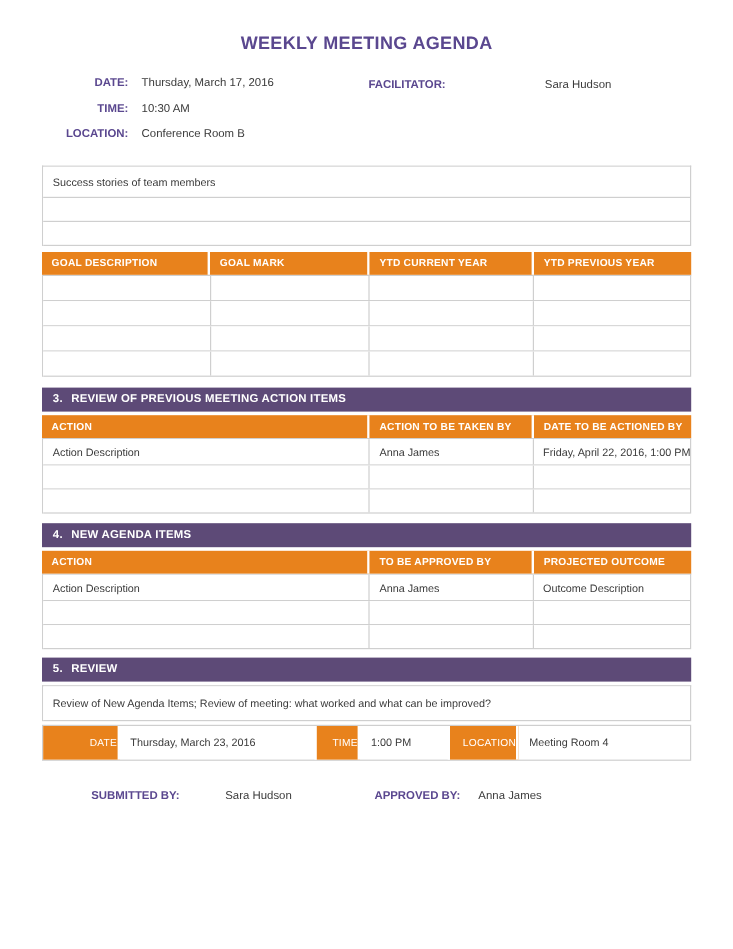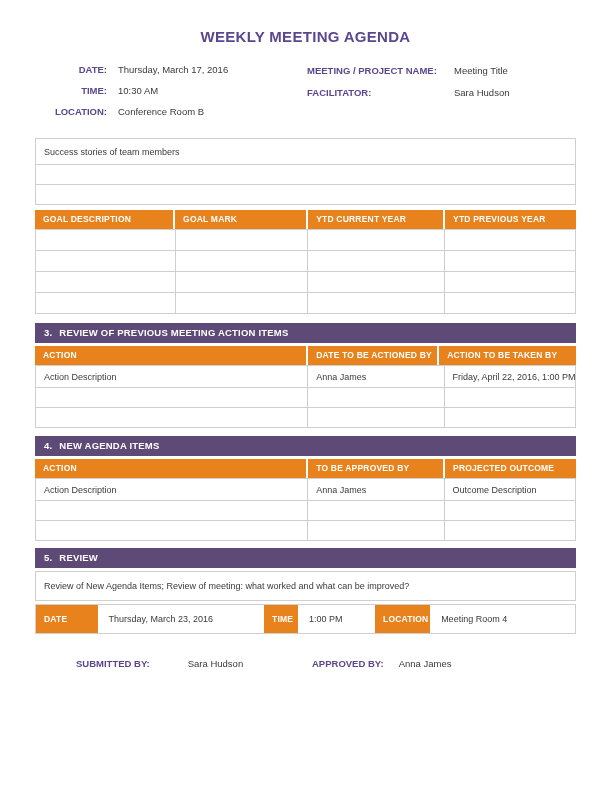--- a/index.html
+++ b/index.html
@@ -109,27 +109,28 @@
   
   .nm-row {
     display: flex;
     border: 1px solid var(--border);
     height: 30px;
   }
   .nm-label {
     background: var(--orange);
     color: #ffffff;
     font-size: 8.5px;
-    font-weight: bold;
+    font-weight: normal;
     letter-spacing: 0.2px;
     line-height: 28px;
     padding-left: 8px;
     border-right: 2px solid #ffffff;
     overflow: hidden;
     white-space: nowrap;
+    text-align: right;
   }
   .nm-value {
     font-size: 9px;
     line-height: 28px;
     padding-left: 9px;
     overflow: hidden;
     white-space: nowrap;
   }
   .nm-value:not(:last-child) { border-right: 2px solid #ffffff; }
   .w-d1 { width: 11.8%; } .w-v1 { width: 30.5%; }
@@ -160,24 +161,20 @@
         <span class="meta-label">TIME:</span>
         <span class="meta-value">10:30 AM</span>
       </div>
       <div class="meta-row">
         <span class="meta-label">LOCATION:</span>
         <span class="meta-value">Conference Room B</span>
       </div>
     </div>
     <div class="meta-right">
       <div class="meta-row">
-        <span class="meta-label">MEETING / PROJECT NAME:</span>
-        <span class="meta-value">Meeting Title</span>
-      </div>
-      <div class="meta-row">
         <span class="meta-label">FACILITATOR:</span>
         <span class="meta-value">Sara Hudson</span>
       </div>
     </div>
   </div>
 
   <div class="section">
     <div class="tbody">
       <div class="trow h26">
         <div class="td full">Success stories of team members</div>
@@ -229,22 +226,22 @@
   </div>
 
   <div class="gap9"></div>
 
   <div class="section">
     <div class="sec-bar">
       <span class="sec-num">3.</span><span>REVIEW OF PREVIOUS MEETING ACTION ITEMS</span>
     </div>
     <div class="thead">
       <div class="th c3a">ACTION</div>
+      <div class="th c3b">ACTION TO BE TAKEN BY</div>
       <div class="th c3c">DATE TO BE ACTIONED BY</div>
-      <div class="th c3b">ACTION TO BE TAKEN BY</div>
     </div>
     <div class="tbody">
       <div class="trow h22">
         <div class="td c3a">Action Description</div>
         <div class="td c3b">Anna James</div>
         <div class="td c3c">Friday, April 22, 2016, 1:00 PM</div>
       </div>
       <div class="trow h20">
         <div class="td c3a"></div>
         <div class="td c3b"></div>

